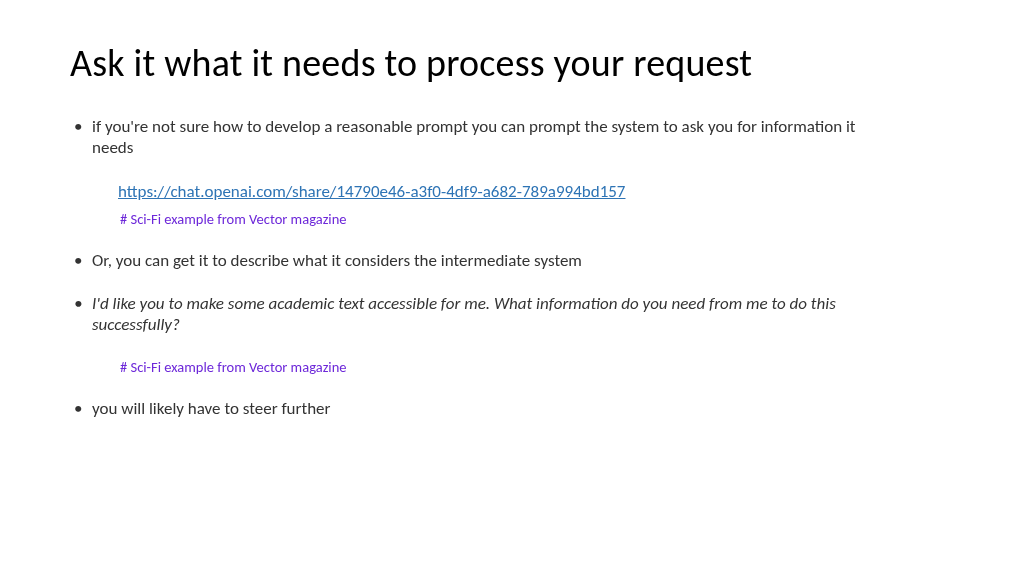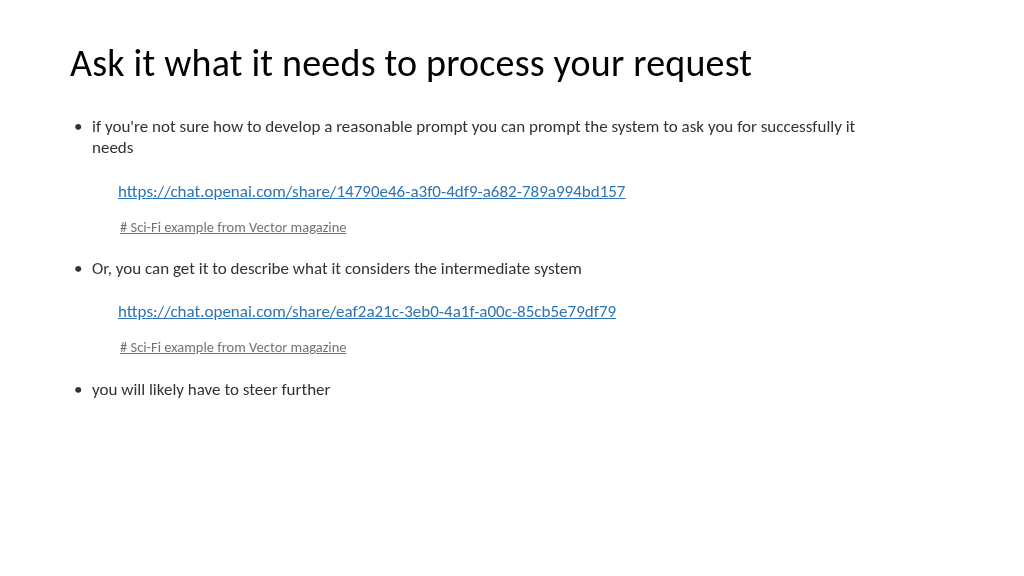--- a/index.html
+++ b/index.html
@@ -52,49 +52,48 @@
   .link {
     color: #2e74b5;
     text-decoration: underline;
     text-decoration-color: #2e74b5;
     cursor: pointer;
     margin-left: 48px;
   }
   .hash {
     display: block;
     font-size: 14.5px;
-    color: #737373;
-    margin: 16px 0 0 50px;
-    text-decoration: underline;
+    color: #6d28d9;
+    margin: 8px 0 0 50px;
   }
   .italic {
     font-style: italic;
   }
 </style>
 </head>
 <body>
 
 <div class="slide">
 
   <h1 class="title">Ask it what it needs to process your request</h1>
 
   <ul class="body">
 
-    <li class="bulleted">if you're not sure how to develop a reasonable prompt you can prompt the system to ask you for successfully it needs</li>
+    <li class="bulleted">if you're not sure how to develop a reasonable prompt you can prompt the system to ask you for information it needs</li>
 
     <li class="nobullet">
       <span class="link">https://chat.openai.com/share/14790e46-a3f0-4df9-a682-789a994bd157</span>
       <span class="hash"># Sci-Fi example from Vector magazine</span>
     </li>
 
     <li class="bulleted">Or, you can get it to describe what it considers the intermediate system</li>
 
+    <li class="bulleted italic">I'd like you to make some academic text accessible for me. What information do you need from me to do this successfully?</li>
 
     <li class="nobullet">
-      <span class="link">https://chat.openai.com/share/eaf2a21c-3eb0-4a1f-a00c-85cb5e79df79</span>
       <span class="hash"># Sci-Fi example from Vector magazine</span>
     </li>
 
     <li class="bulleted">you will likely have to steer further</li>
 
   </ul>
 
 </div>
 
 </body></html>

